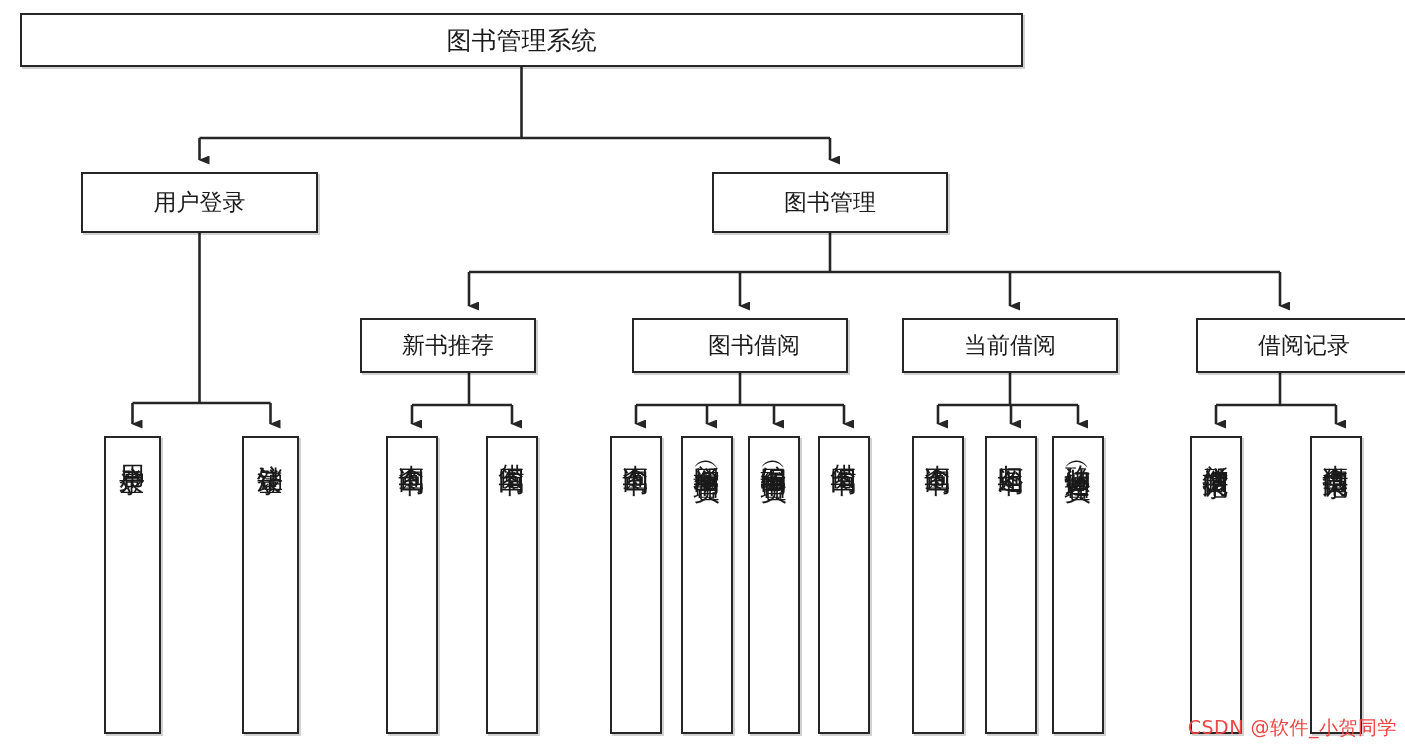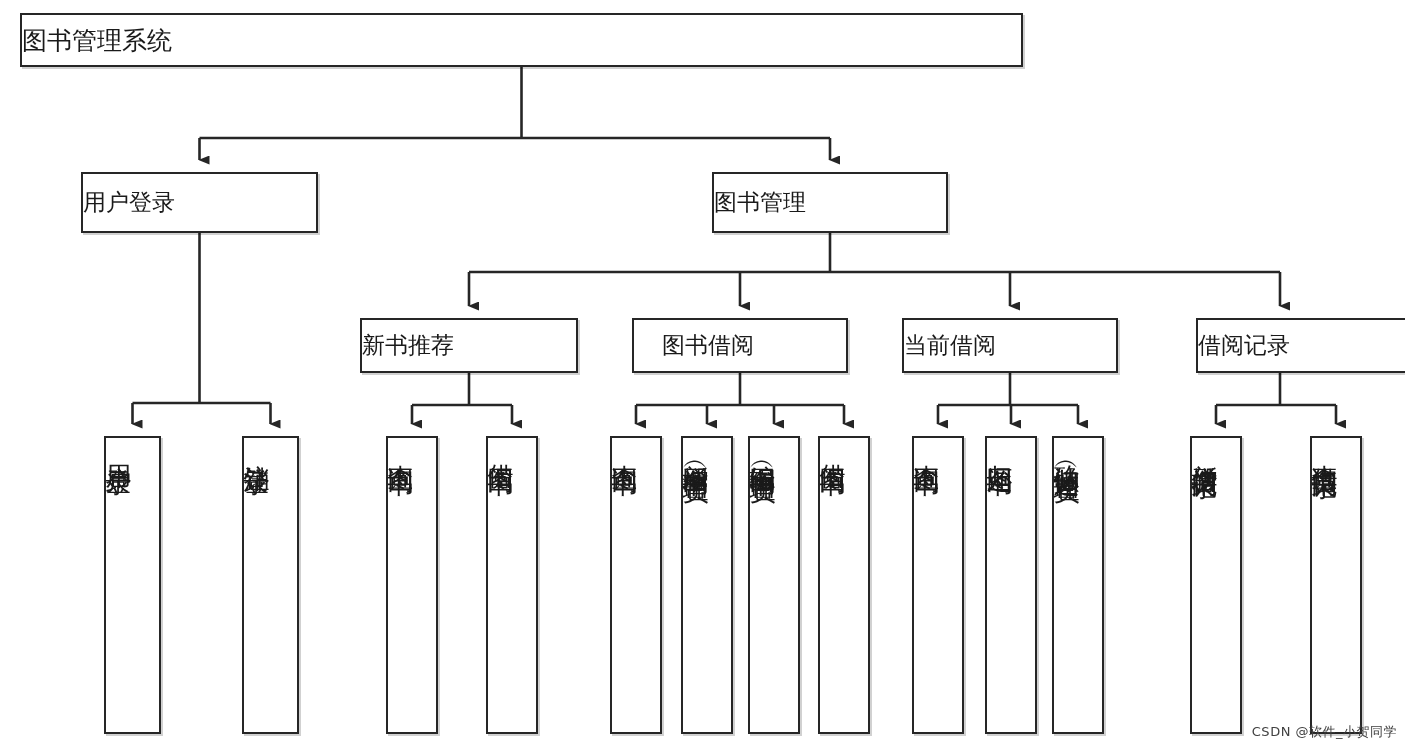--- a/index.html
+++ b/index.html
@@ -25,20 +25,21 @@
     height: 747px;
   }
   .node {
     position: absolute;
     box-sizing: border-box;
     background: #ffffff;
     border: 2px solid #262626;
     box-shadow: 2px 2px 0 rgba(0,0,0,0.18);
     display: flex;
     align-items: center;
+    justify-content: center;
     z-index: 2;
   }
   .node-label {
     color: #1a1a1a;
     text-align: center;
     line-height: 1.08;
     white-space: nowrap;
   }
   .level1 .node-label { font-size: 25px; }
   .level2 .node-label { font-size: 23px; }
@@ -53,22 +54,22 @@
   }
   .leaf {
     align-items: flex-start;
     padding-top: 6px;
   }
   .leaf.tall .node-label { font-size: 26px; }
   .watermark {
     position: absolute;
     right: 8px;
     bottom: 6px;
-    font-size: 13px;
-    color: #404040;
+    font-size: 19px;
+    color: #ef4444;
     z-index: 5;
     white-space: nowrap;
     letter-spacing: 0.5px;
   }
 </style>
 </head>
 <body>
 
 <div id="canvas">
 
@@ -118,21 +119,21 @@
   <div id="node-layer">
       <div class="node level1" style="left: 20px; top: 13px; width: 1003px; height: 54px;">
         <span class="node-label">图书管理系统</span>
       </div>
       <div class="node level2" style="left: 81px; top: 172px; width: 237px; height: 61px;">
         <span class="node-label">用户登录</span>
       </div>
       <div class="node level2" style="left: 712px; top: 172px; width: 236px; height: 61px;">
         <span class="node-label">图书管理</span>
       </div>
-      <div class="node level3" style="left: 360px; top: 318px; width: 218px; height: 55px;">
+      <div class="node level3" style="left: 360px; top: 318px; width: 176px; height: 55px;">
         <span class="node-label">新书推荐</span>
       </div>
       <div class="node level3" style="left: 632px; top: 318px; width: 216px; height: 55px; padding-left: 28px;">
         <span class="node-label">图书借阅</span>
       </div>
       <div class="node level3" style="left: 902px; top: 318px; width: 216px; height: 55px;">
         <span class="node-label">当前借阅</span>
       </div>
       <div class="node level3" style="left: 1196px; top: 318px; width: 216px; height: 55px;">
         <span class="node-label">借阅记录</span>

